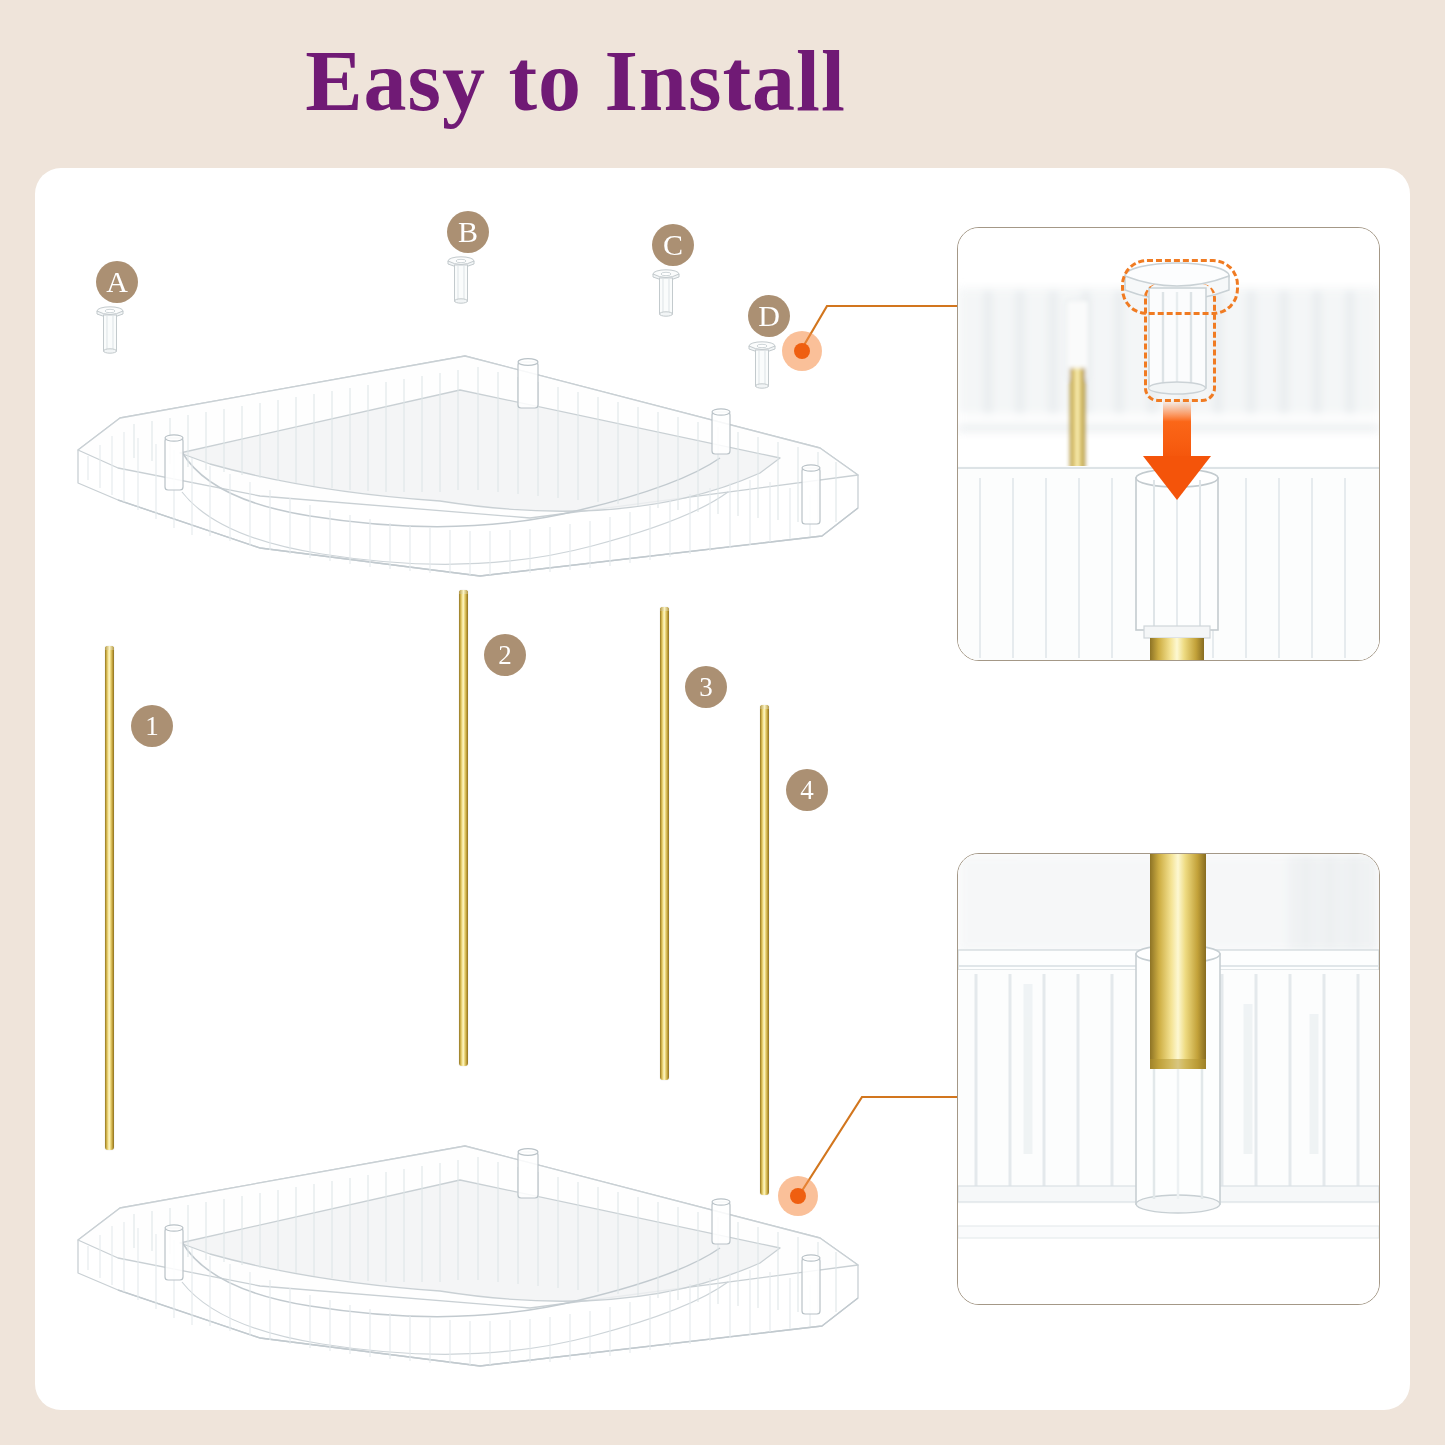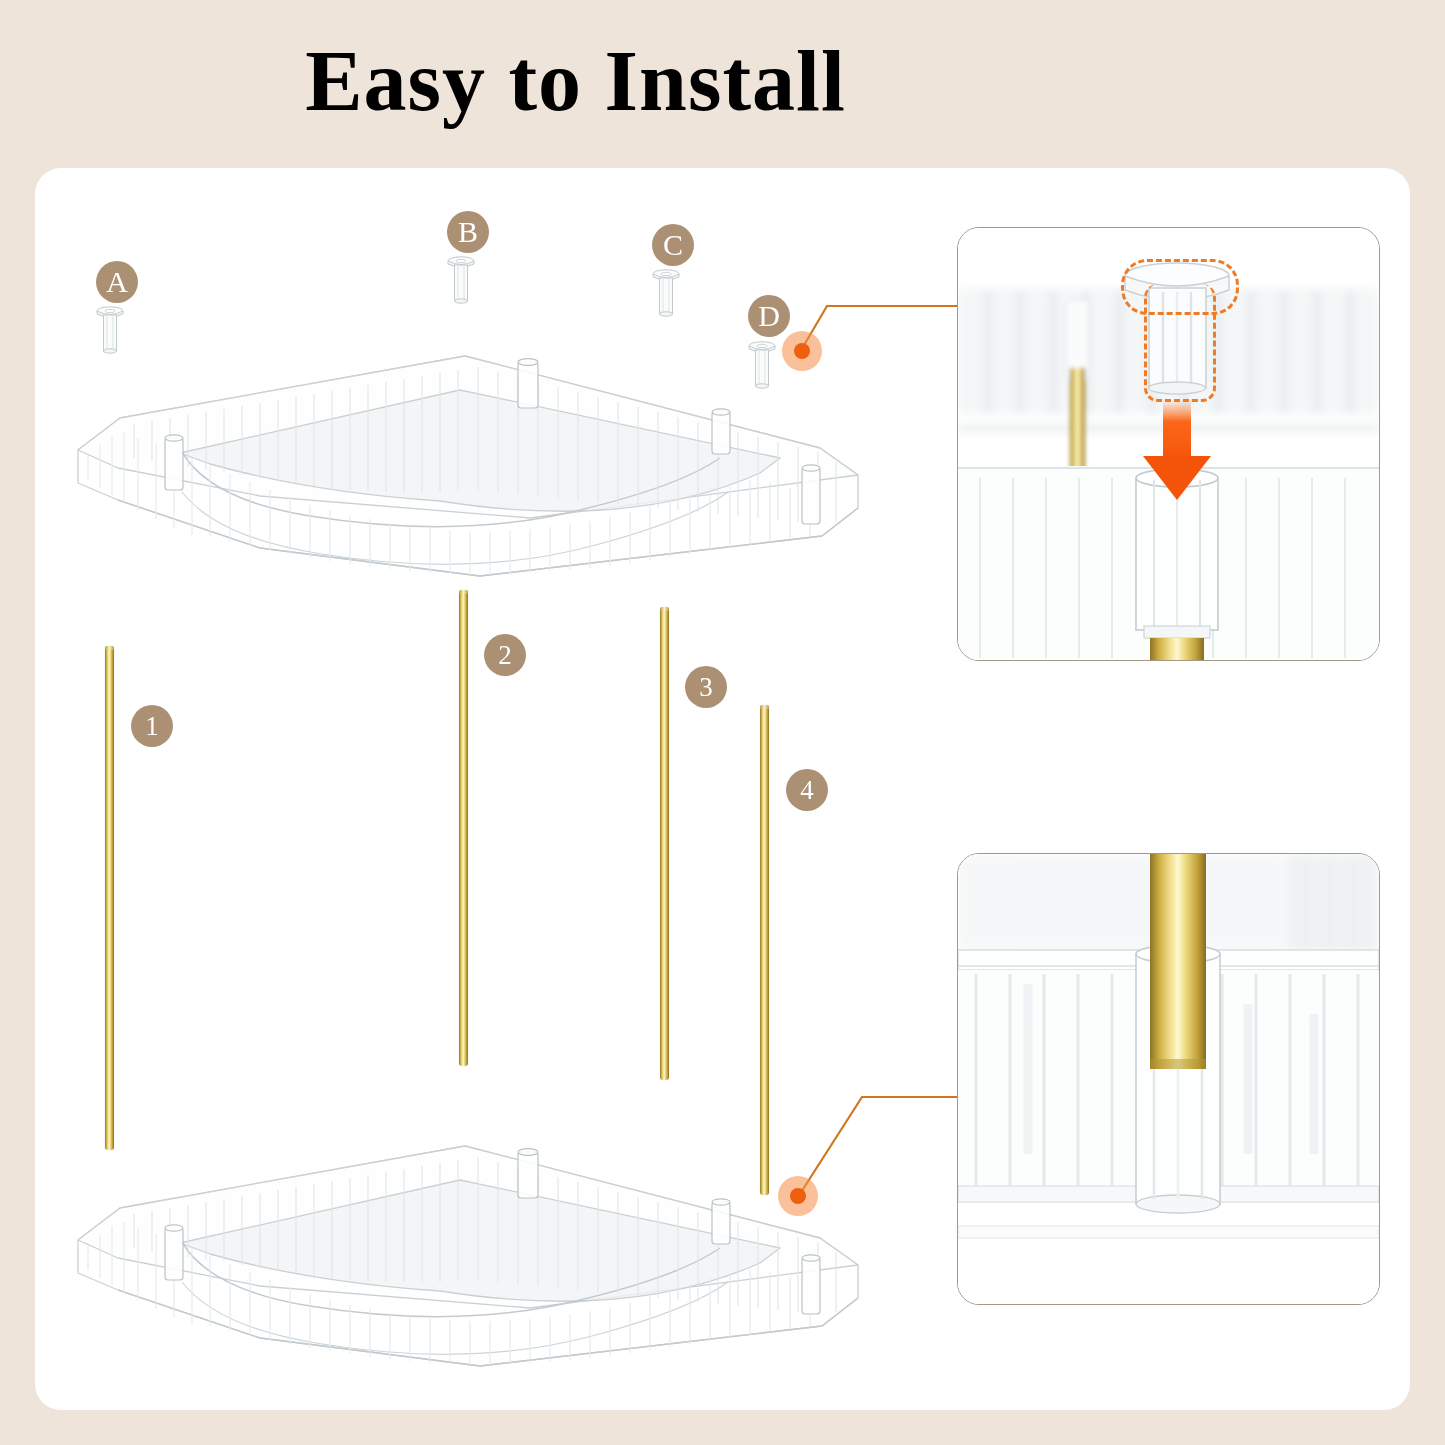--- a/index.html
+++ b/index.html
@@ -20,21 +20,21 @@
   #page-title {
     position: absolute;
     left: 0;
     top: 36px;
     width: 1151px;
     text-align: center;
     font-family: "Liberation Serif", serif;
     font-weight: bold;
     font-size: 86px;
     letter-spacing: 1px;
-    color: #000000;
+    color: #701a75;
     line-height: 1.05;
   }
 
   
   #card {
     position: absolute;
     left: 35px;
     top: 168px;
     width: 1375px;
     height: 1242px;

